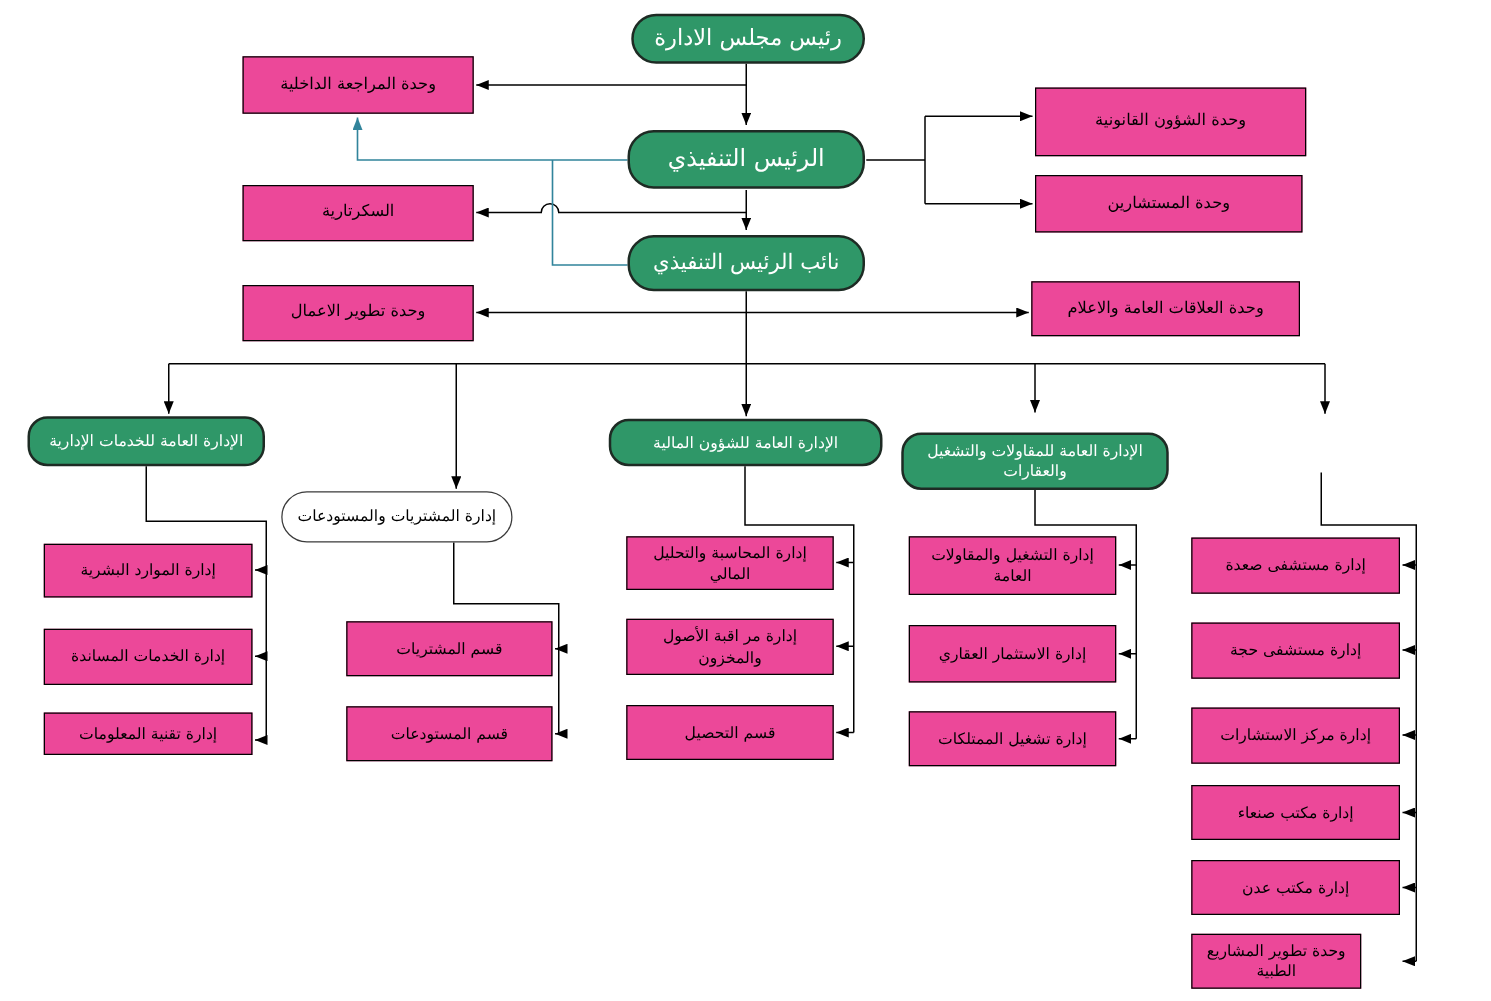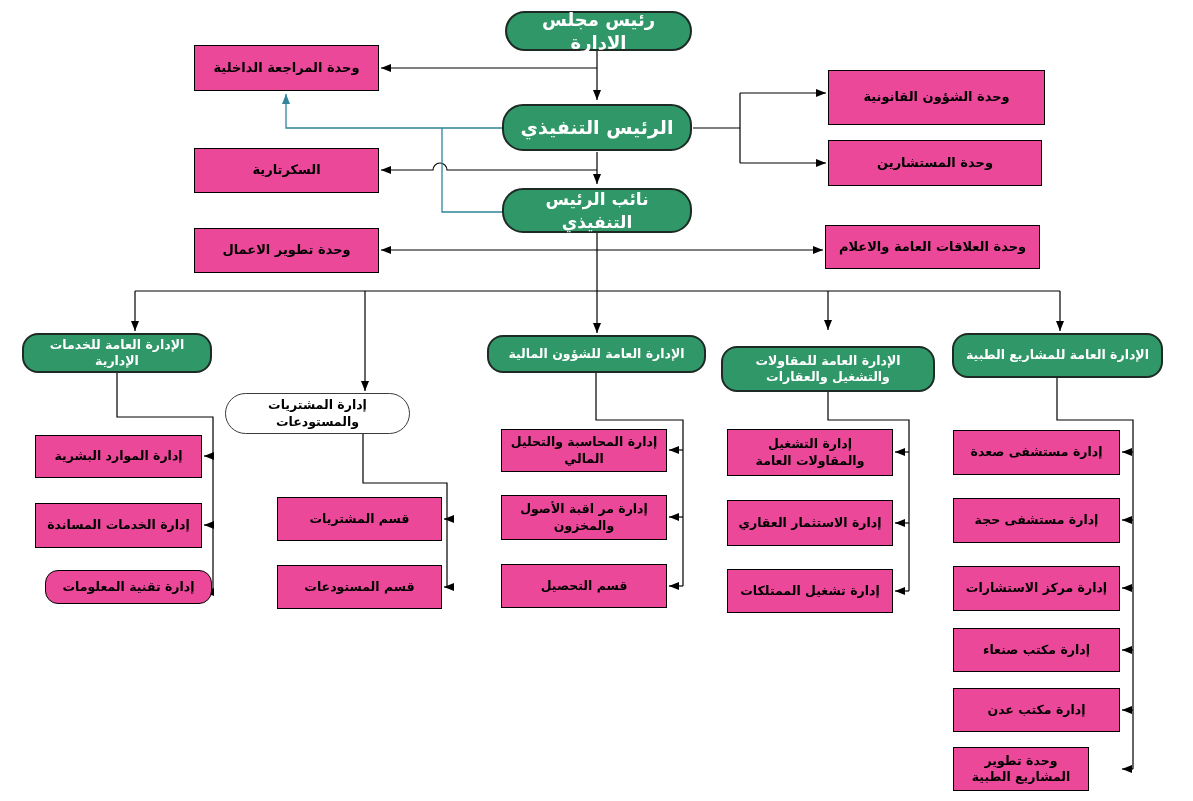--- a/index.html
+++ b/index.html
@@ -8,21 +8,21 @@
     width:1193px;height:801px;
     background:#fff;
     font-family:"DejaVu Sans","Liberation Sans",sans-serif;
     overflow:hidden;
   }
   #wires{position:absolute;left:0;top:0;width:1193px;height:801px;}
   .node{
     position:absolute;
     display:flex;align-items:center;justify-content:center;
     text-align:center;direction:rtl;
-    font-weight:bold;line-height:1.3;
+    font-weight:normal;line-height:1.3;
     box-sizing:border-box;padding:16px 8px;
   }
   .white{
     background:#ec4899;border:1.4px solid #000;color:#000;font-size:13px;
   }
   .green{
     background:#2f9768;border:2px solid #1e2b24;color:#fff;
     border-radius:20px;
   }
   .exec{font-size:18px;border-radius:21px;}
@@ -110,25 +110,24 @@
   <div class="node white" style="left:194px;top:228px;width:185px;height:45px;">وحدة تطوير الاعمال</div>
 
   <div class="node white" style="left:828px;top:70px;width:217px;height:55px;">وحدة الشؤون القانونية</div>
   <div class="node white" style="left:828px;top:140px;width:214px;height:46px;">وحدة المستشارين</div>
   <div class="node white" style="left:825px;top:225px;width:215px;height:44px;">وحدة العلاقات العامة والاعلام</div>
 
   <div class="node green dept" style="left:22px;top:333px;width:190px;height:40px;">الإدارة العامة للخدمات الإدارية</div>
   <div class="node oval" style="left:225px;top:393px;width:185px;height:41px;">إدارة المشتريات والمستودعات</div>
   <div class="node green dept" style="left:487px;top:335px;width:219px;height:38px;">الإدارة العامة للشؤون المالية</div>
   <div class="node green dept" style="left:721px;top:332px;width:214px;height:46px;margin-top:14px;">الإدارة العامة  للمقاولات والتشغيل والعقارات</div>
-  <div class="node green dept" style="left:952px;top:333px;width:211px;height:45px;">الإدارة العامة للمشاريع الطبية</div>
 
   <div class="node white sub" style="left:35px;top:435px;width:167px;height:43px;">إدارة الموارد البشرية</div>
   <div class="node white sub" style="left:35px;top:503px;width:167px;height:45px;">إدارة الخدمات المساندة</div>
-  <div class="node white sub" style="left:45px;top:570px;width:167px;height:31px;border-radius:13px;">إدارة تقنية المعلومات</div>
+  <div class="node white sub" style="left:35px;top:570px;width:167px;height:31px;">إدارة تقنية المعلومات</div>
 
   <div class="node white sub" style="left:277px;top:497px;width:165px;height:44px;">قسم المشتريات</div>
   <div class="node white sub" style="left:277px;top:565px;width:165px;height:44px;">قسم المستودعات</div>
 
   <div class="node white sub" style="left:501px;top:429px;width:166px;height:43px;">إدارة المحاسبة والتحليل المالي</div>
   <div class="node white sub" style="left:501px;top:495px;width:166px;height:45px;">إدارة مر اقبة الأصول والمخزون</div>
   <div class="node white sub" style="left:501px;top:564px;width:166px;height:44px;">قسم التحصيل</div>
 
   <div class="node white sub" style="left:727px;top:429px;width:166px;height:47px;">إدارة التشغيل والمقاولات العامة</div>
   <div class="node white sub" style="left:727px;top:500px;width:166px;height:46px;">إدارة الاستثمار العقاري</div>

